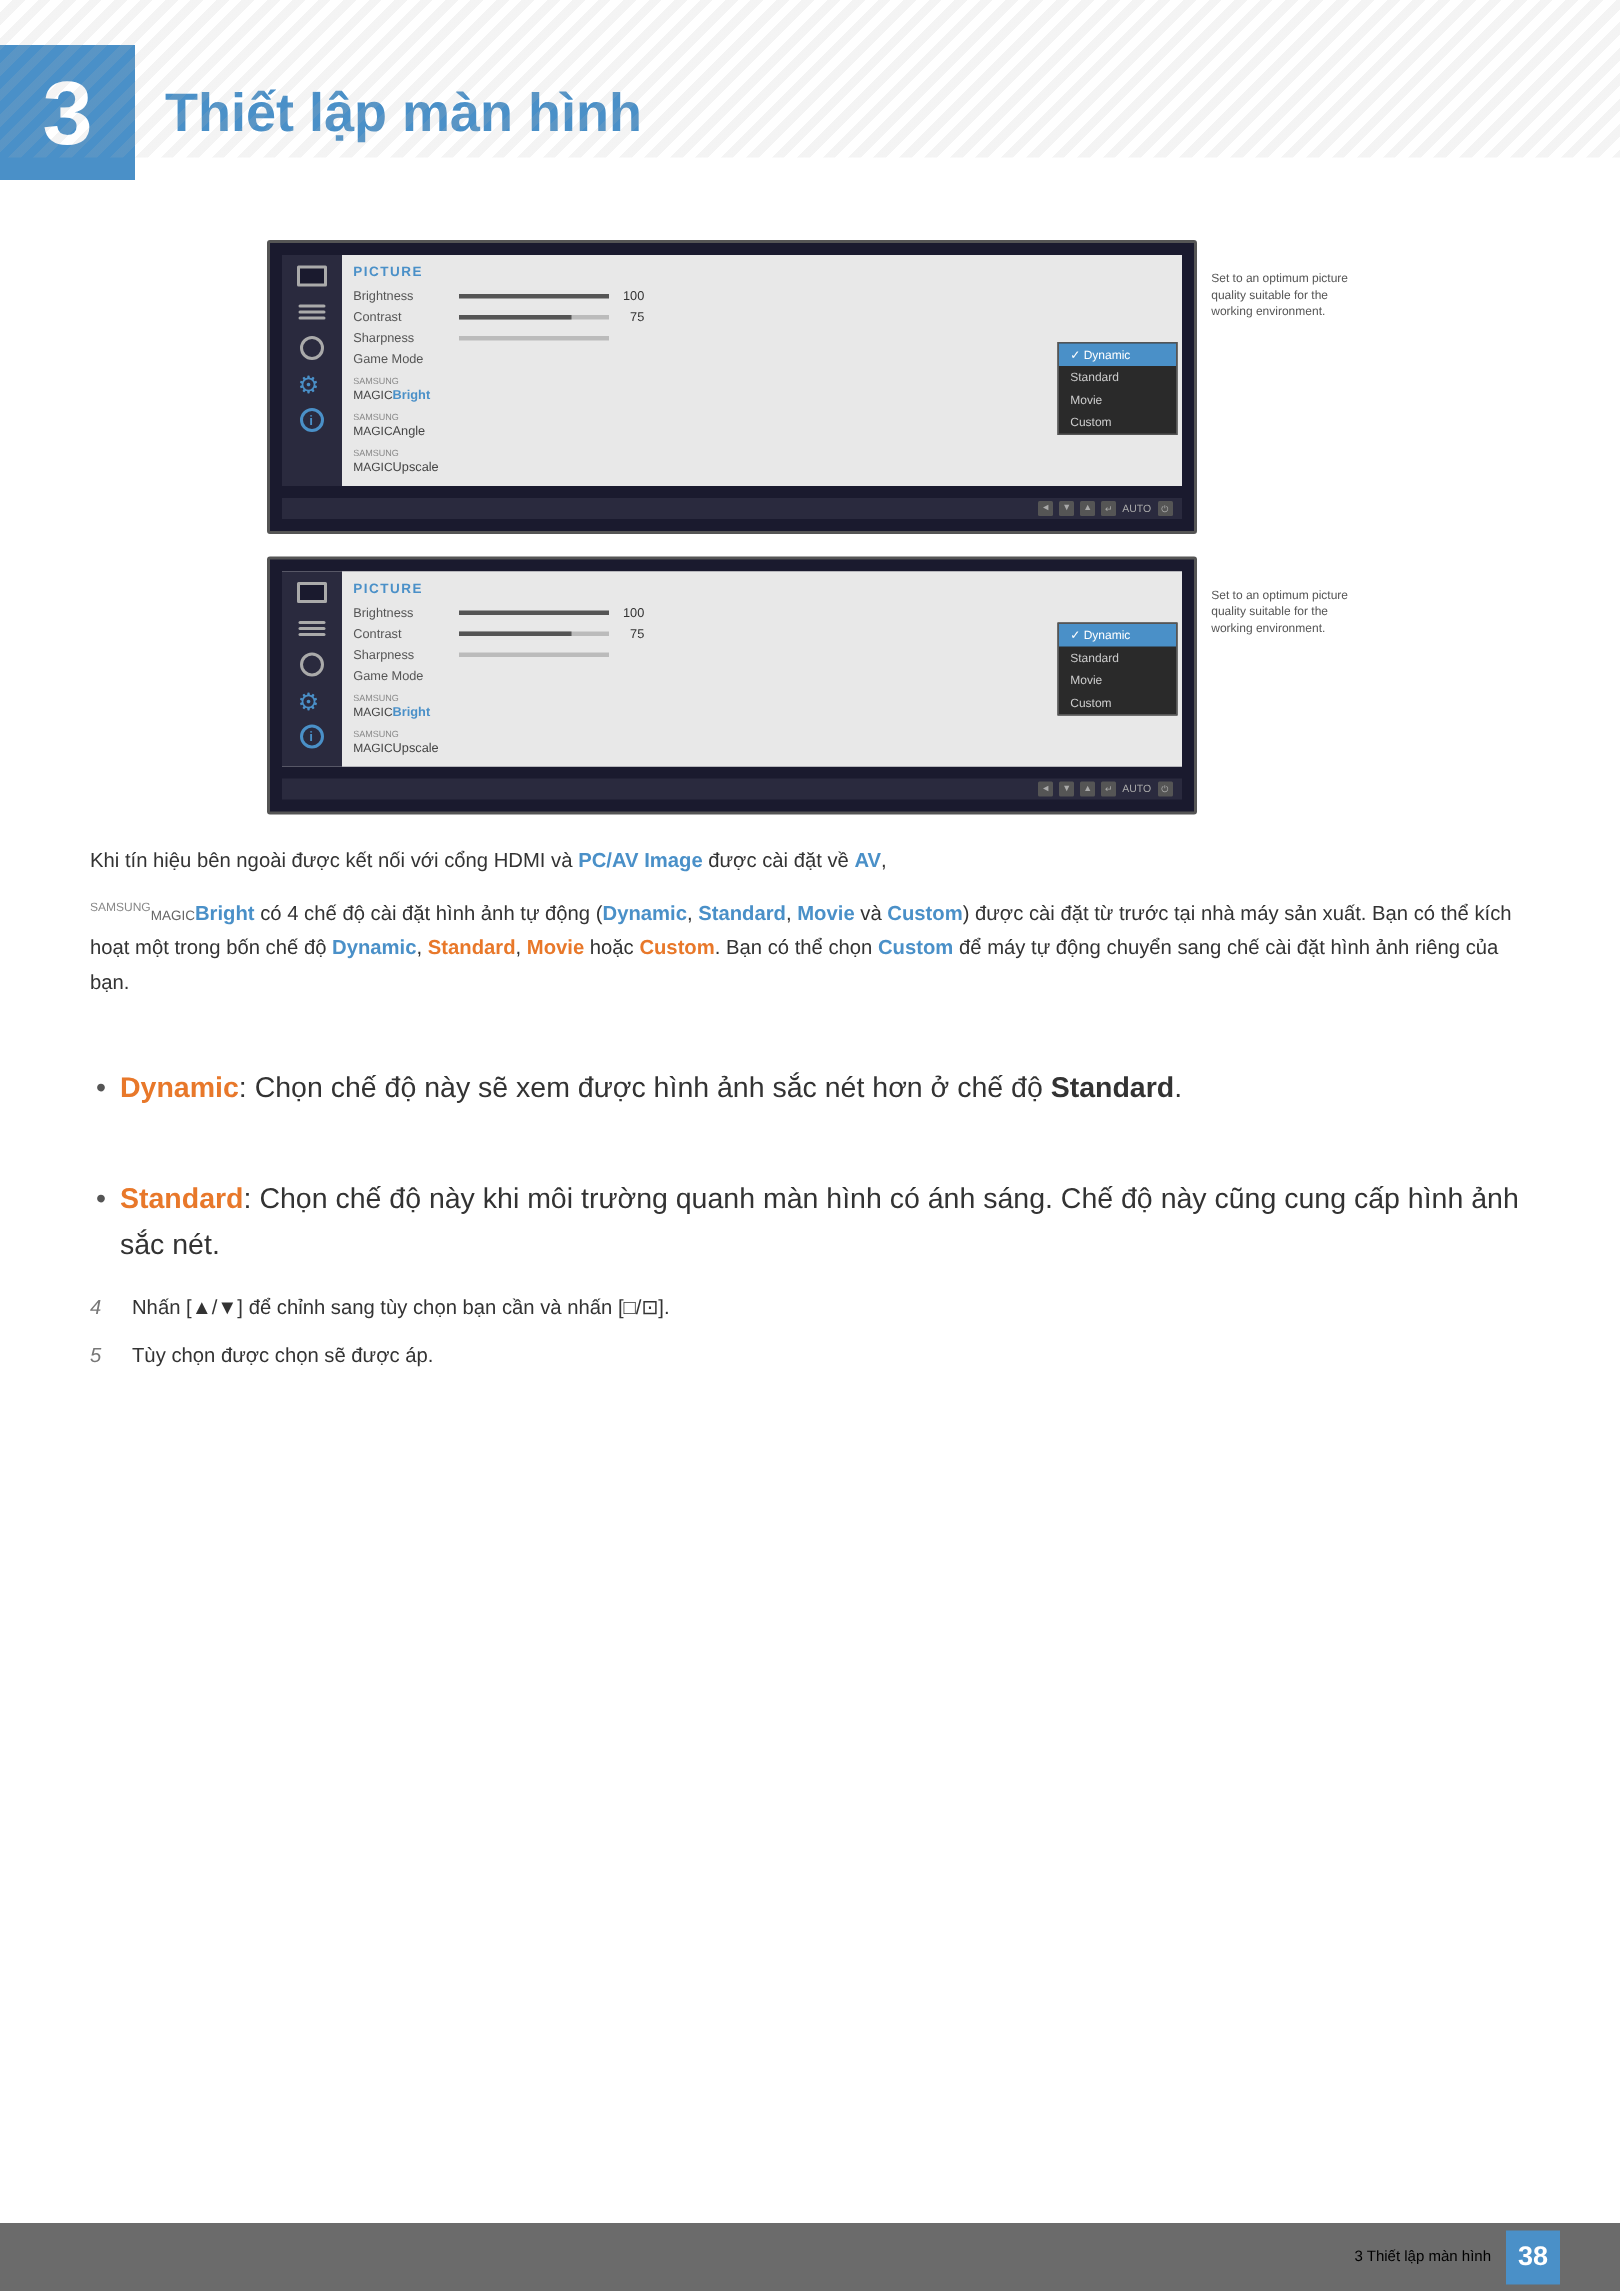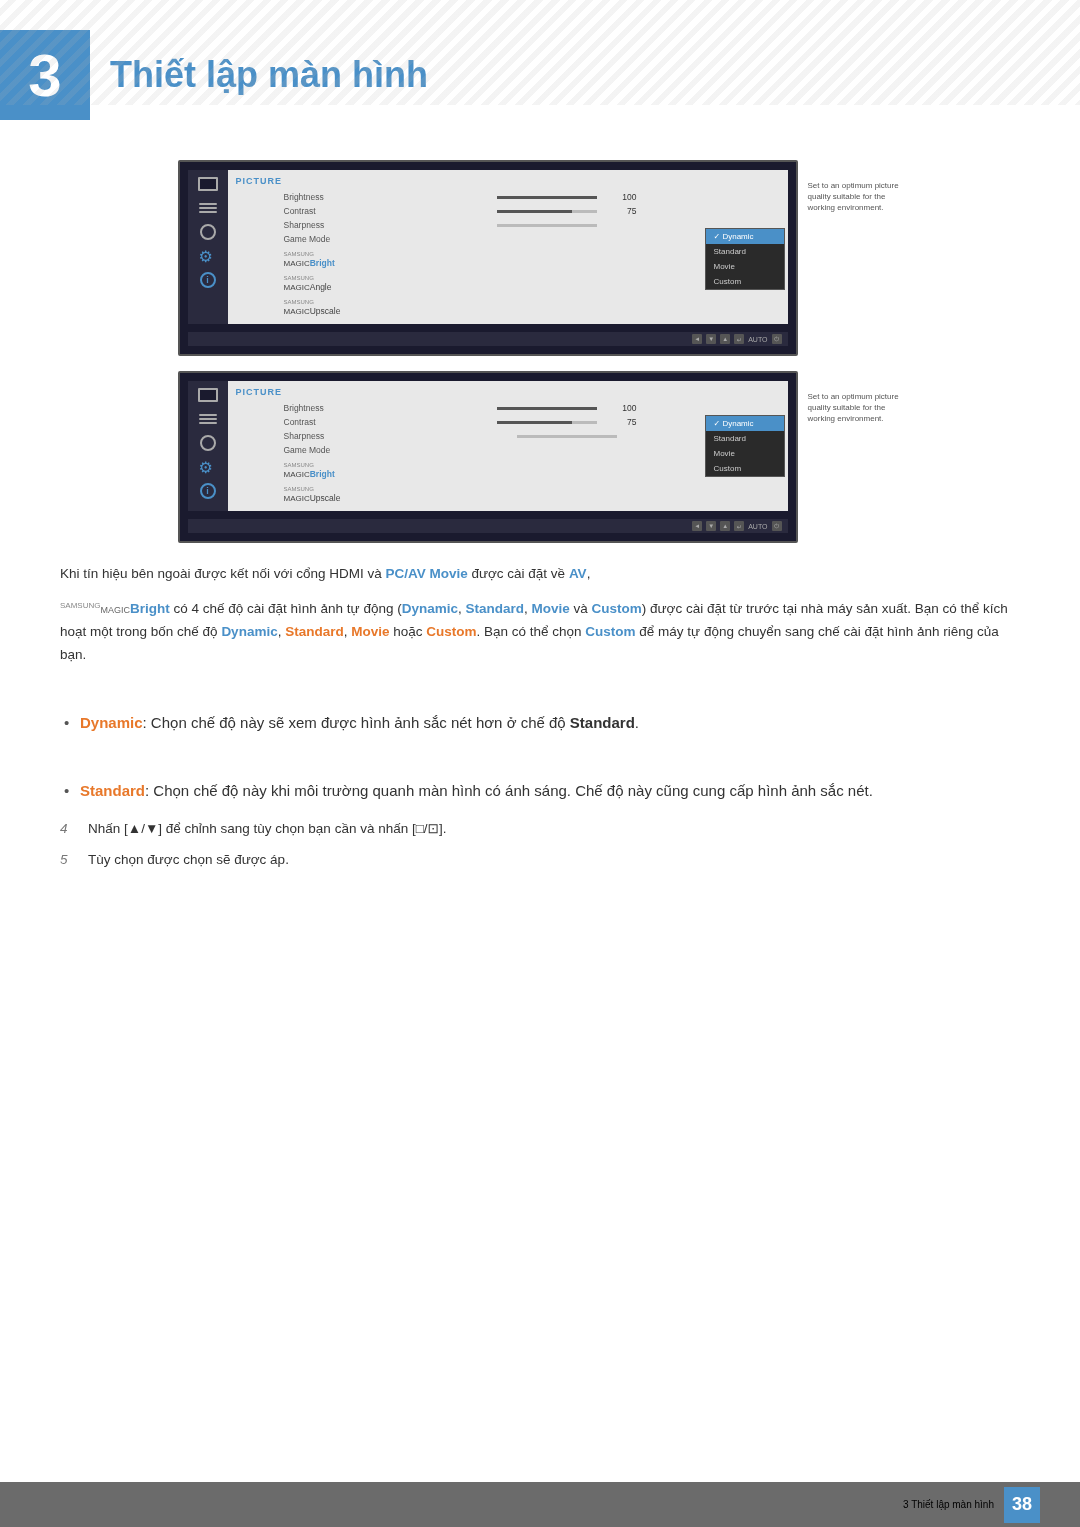--- a/index.html
+++ b/index.html
@@ -141,34 +141,32 @@
       text-transform: uppercase;
     }
 
     .menu-item {
       display: flex;
       align-items: center;
       justify-content: space-between;
       padding: 2px 0;
       font-size: 8.5px;
       color: #333;
-      margin-left: 48px;
     }
 
     .menu-item-label {
       color: #555;
       min-width: 70px;
     }
 
     .menu-bar-container {
       display: flex;
       align-items: center;
-      gap: 20px;
+      gap: 4px;
       flex: 1;
-      justify-content: center;
     }
 
     .menu-bar-track {
       width: 100px;
       height: 3px;
       background: #bbb;
       position: relative;
     }
 
     .menu-bar-fill {
@@ -233,21 +231,21 @@
       list-style: none;
       margin: 0 0 15px 0;
       padding: 0 60px;
     }
 
     .bullet-list li {
       position: relative;
       padding-left: 20px;
       margin-bottom: 10px;
       line-height: 1.6;
-      font-size: 15px;
+      font-size: 19px;
       margin-top: 44px;
     }
 
     .bullet-list li::before {
       content: '•';
       position: absolute;
       left: 4px;
       color: #555;
     }
 
@@ -559,21 +557,21 @@
         <span class="auto-label">AUTO</span>
         <div class="bottom-btn">⏻</div>
       </div>
     </div>
     <div class="screen-note">Set to an optimum picture quality suitable for the working environment.</div>
   </div>
 </div>
 
 <div class="description-section">
   <p>
-    Khi tín hiệu bên ngoài được kết nối với cổng HDMI và <span class="bold-blue">PC/AV Movie</span> được cài đặt về <span class="bold-blue">AV</span>,
+    Khi tín hiệu bên ngoài được kết nối với cổng HDMI và <span class="bold-blue">PC/AV Image</span> được cài đặt về <span class="bold-blue">AV</span>,
   </p>
   <p>
     <span style="font-size:8px;color:#888;vertical-align:super;">SAMSUNG</span><span style="font-size:9px;color:#666;">MAGIC</span><span class="bold-blue">Bright</span> có 4 chế độ cài đặt hình ảnh tự động (<span class="bold-blue">Dynamic</span>, <span class="bold-blue">Standard</span>, <span class="bold-blue">Movie</span> và <span class="bold-blue">Custom</span>) được cài đặt từ trước tại nhà máy sản xuất. Bạn có thể kích hoạt một trong bốn chế độ <span class="bold-blue">Dynamic</span>, <span class="bold-orange">Standard</span>, <span class="bold-orange">Movie</span> hoặc <span class="bold-orange">Custom</span>. Bạn có thể chọn <span class="bold-blue">Custom</span> để máy tự động chuyển sang chế cài đặt hình ảnh riêng của bạn.
   </p>
 </div>
 
 <ul class="bullet-list">
   <li>
     <span class="bold-orange">Dynamic</span>: Chọn chế độ này sẽ xem được hình ảnh sắc nét hơn ở chế độ <span class="bold">Standard</span>.
   </li>

